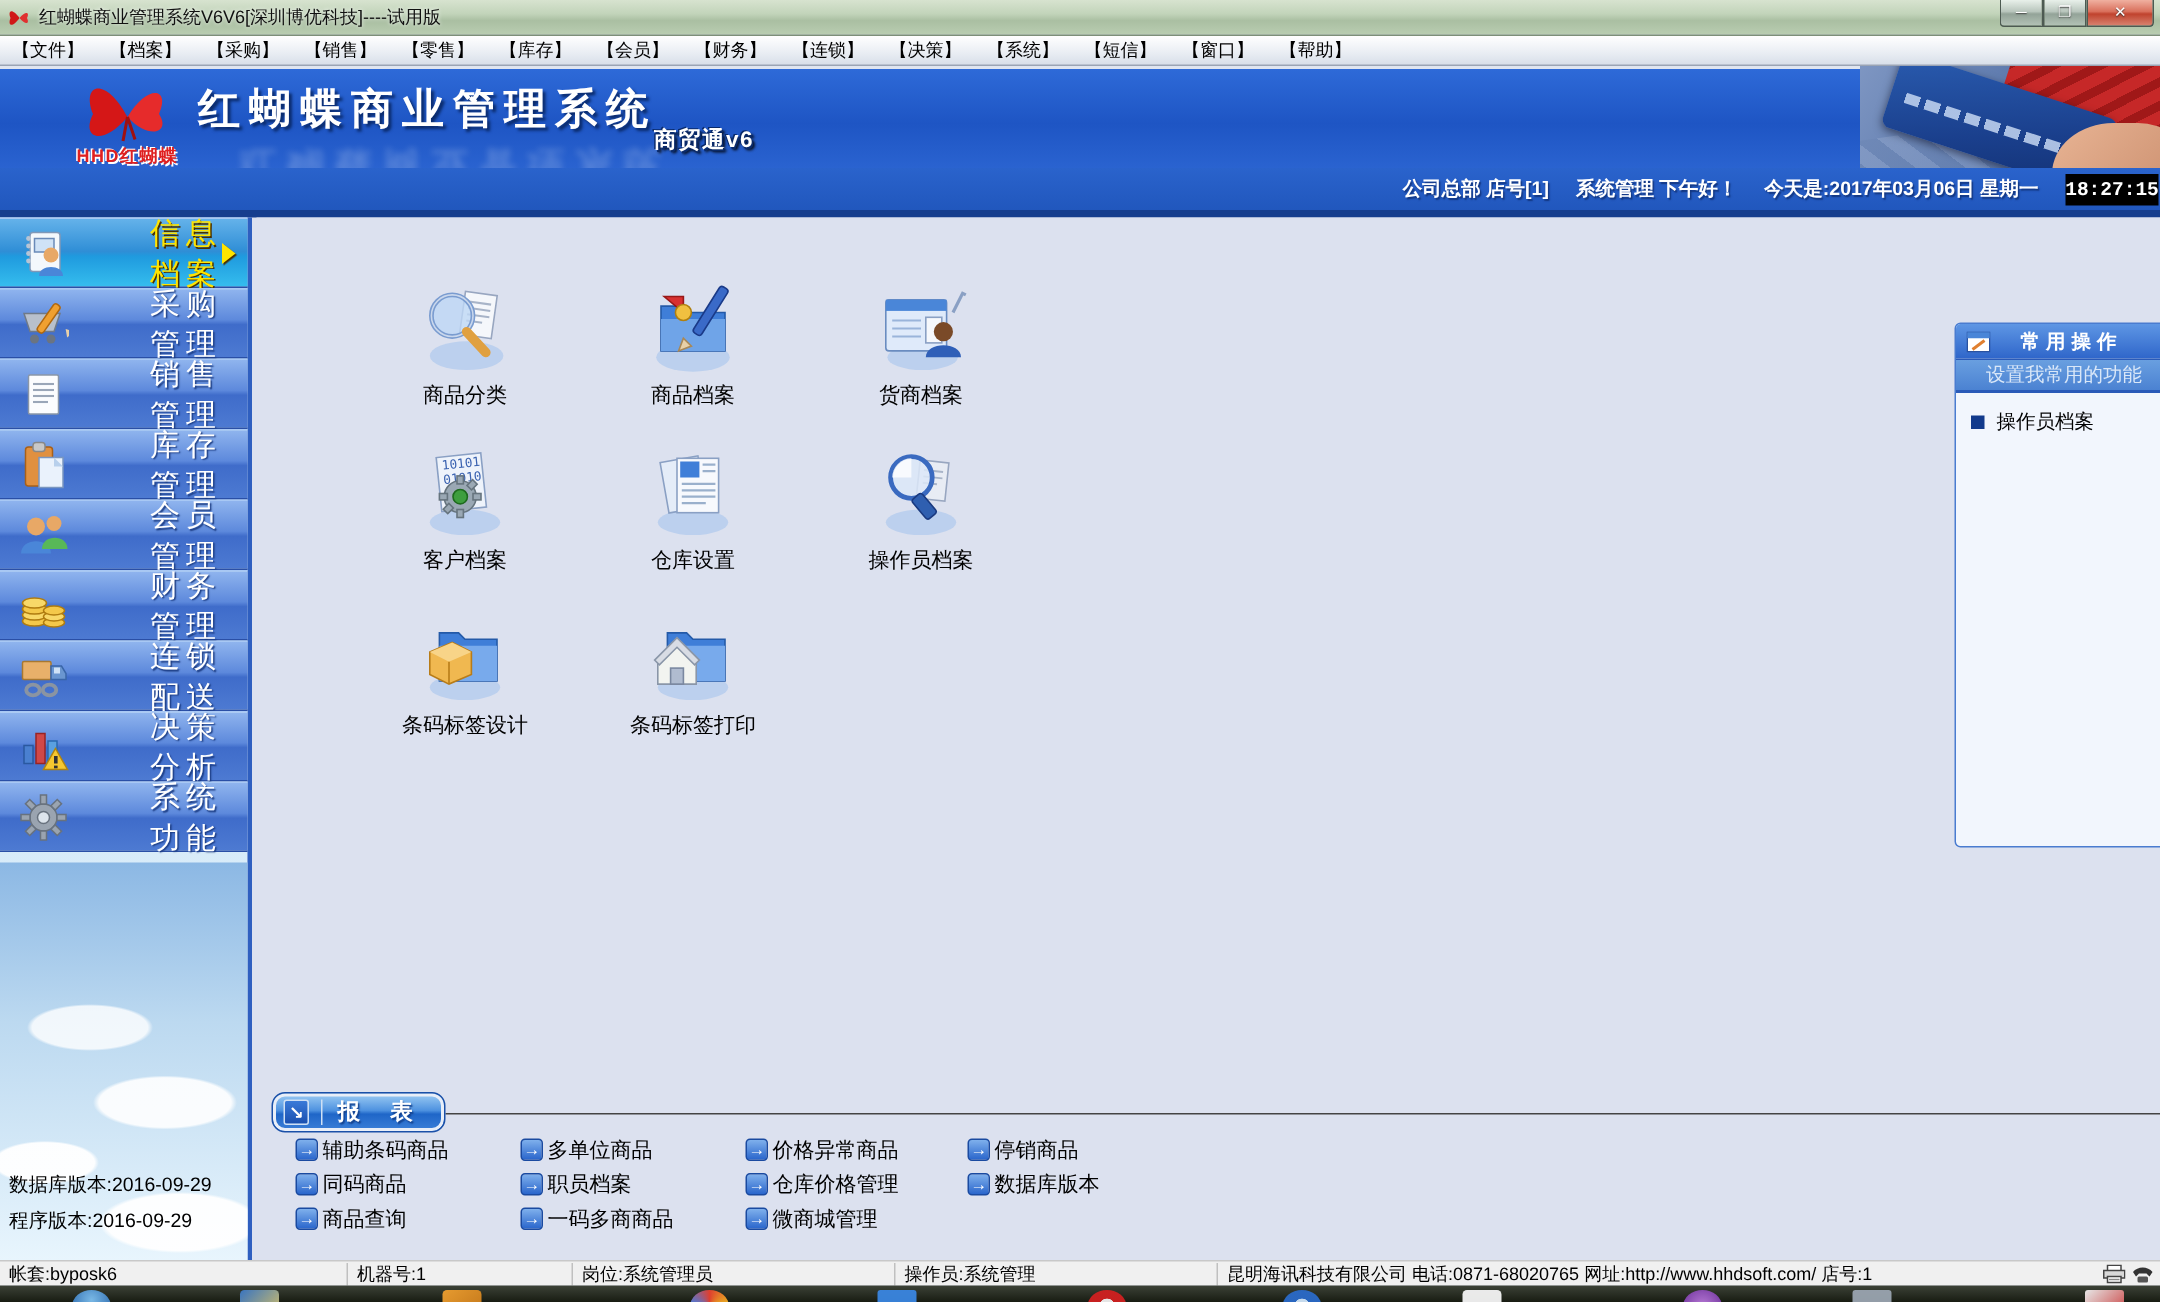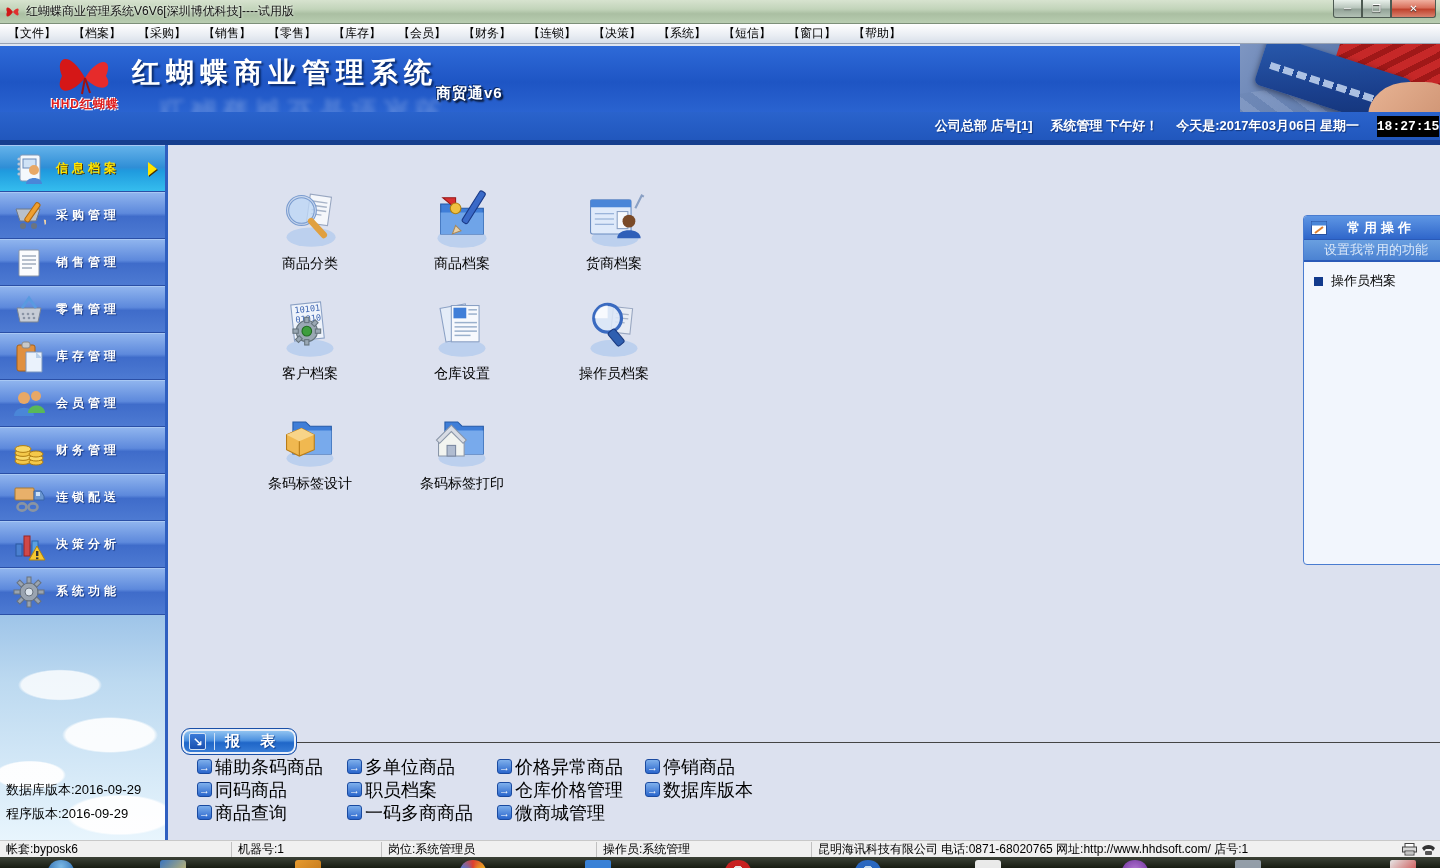--- a/index.html
+++ b/index.html
@@ -68,21 +68,21 @@
     background:
       radial-gradient(60px 24px at 30px 200px, rgba(255,255,255,.95) 0 55%, transparent 60%),
       radial-gradient(80px 30px at 110px 160px, rgba(255,255,255,.9) 0 55%, transparent 60%),
       radial-gradient(70px 26px at 60px 110px, rgba(255,255,255,.8) 0 55%, transparent 60%),
       radial-gradient(90px 34px at 120px 240px, rgba(255,255,255,.95) 0 55%, transparent 60%),
       linear-gradient(180deg,#8cb8e4 0%,#bcd9f0 40%,#e8f5fd 100%); }
   .side-item { position:relative; width:165px; height:47px; display:flex; align-items:center; cursor:pointer;
     background:linear-gradient(180deg,#8fb4ee 0%,#5d89dc 45%,#3f6cca 52%,#4d7ad2 100%);
     border-top:1px solid #a8c8f4; border-bottom:1px solid #2a4fa6; }
   .side-item .sicon { width:34px; height:34px; margin:0 10px 0 12px; flex:0 0 auto; }
-  .side-item .slabel { font-size:12px; font-weight:bold; color:#fff; letter-spacing:4px; text-shadow:1px 1px 1px #1a3a80; }
+  .side-item .slabel { font-size:20px; font-weight:normal; color:#fff; letter-spacing:4px; text-shadow:1px 1px 1px #1a3a80;margin-left:44px; }
   .side-item.sel { background:linear-gradient(180deg,#64b2ea 0%,#2f8ed6 48%,#1f9ade 55%,#35bdee 100%); }
   .side-item.sel .slabel { color:#ffe400; text-shadow:1px 1px 0 #4a3000; }
   .side-item .sel-arrow { display:none; }
   .side-item.sel .sel-arrow { display:block; position:absolute; right:8px; top:16px; width:0; height:0;
     border-left:9px solid #ffe400; border-top:7px solid transparent; border-bottom:7px solid transparent;
     filter:drop-shadow(1px 1px 0 #4a3000); }
   .versions { position:absolute; left:6px; bottom:14px; }
   .versions div { font-size:13px; color:#000; line-height:24px; white-space:nowrap; }
 
   
@@ -114,21 +114,21 @@
     display:flex; align-items:center; justify-content:center; }
   .rpt-btn .rb-sep { width:1px; height:17px; background:#cfe0f4; margin:0 10px 0 8px; }
   .rpt-btn .rb-label { color:#fff; font-size:15px; font-weight:bold; letter-spacing:8px; text-shadow:1px 1px 1px #13418e; }
   .rpt-links { position:absolute; left:26px; top:610px; display:flex; }
   .rpt-col { width:150px; display:flex; flex-direction:column; }
   .rpt-col.c3 { width:148px; } .rpt-col.c4 { width:150px; }
   .rlink { display:flex; align-items:center; height:23px; cursor:pointer; }
   .rlink .ric { width:15px; height:15px; border-radius:3px; margin-right:3px; flex:0 0 auto;
     background:linear-gradient(180deg,#7fb0ec,#2a66cc); border:1px solid #1a4aa0; color:#fff; font-size:11px; font-weight:bold;
     display:flex; align-items:center; justify-content:center; }
-  .rlink .rlabel { font-size:18px; color:#000; white-space:nowrap; }
+  .rlink .rlabel { font-size:14px; color:#000; white-space:nowrap; }
 
   
   .statusbar { position:absolute; left:0; top:840px; width:1440px; height:17px; background:#f0f0f0;
     border-top:1px solid #c8c8c8; display:flex; align-items:center; font-size:12px; color:#000; }
   .statusbar .ssec { padding:0 6px; height:15px; display:flex; align-items:center; border-right:1px solid #c0c0c0; white-space:nowrap; }
   .ssec.w1{width:232px;} .ssec.w2{width:150px;} .ssec.w3{width:215px;} .ssec.w4{width:215px;} .ssec.w5{flex:1; border-right:none;}
   .sb-icons { display:flex; gap:4px; padding-right:4px; }
 
   
   .taskbar { position:absolute; left:0; top:857px; width:1440px; height:11px; overflow:hidden;
@@ -235,35 +235,20 @@
         <g stroke="#9aa6b8" stroke-width="1.4">
           <line x1="10" y1="10" x2="24" y2="10"></line>
             <line x1="10" y1="14" x2="24" y2="14"></line>
           <line x1="10" y1="18" x2="24" y2="18"></line>
             <line x1="10" y1="22" x2="20" y2="22"></line>
         </g>
       </svg>
       <span class="slabel">销售管理</span>
     </div>
 
-    <div class="side-item">
-      <svg class="sicon" viewBox="0 0 34 34">
-        <path d="M5 15 L29 15 L26 29 L8 29 Z" fill="#c6ccd6" stroke="#7a8494"></path>
-        <path d="M10 15 L17 5 L24 15" fill="none" stroke="#5a9ae0" stroke-width="3"></path>
-        <g fill="#8a94a4">
-            <circle cx="11" cy="21" r="1.3"></circle>
-            <circle cx="16" cy="21" r="1.3"></circle>
-            <circle cx="21" cy="21" r="1.3"></circle>
-        <circle cx="12" cy="25" r="1.3"></circle>
-            <circle cx="17" cy="25" r="1.3"></circle>
-            <circle cx="22" cy="25" r="1.3"></circle>
-          </g>
-      </svg>
-      <span class="slabel">零售管理</span>
-    </div>
 
     <div class="side-item">
       <svg class="sicon" viewBox="0 0 34 34">
         <rect x="5" y="5" width="18" height="26" rx="2" fill="#e09040" stroke="#a86018"></rect>
         <rect x="10" y="2" width="8" height="6" rx="2" fill="#c8c8c8" stroke="#888"></rect>
         <path d="M14 12 L30 12 L30 32 L14 32 Z" fill="#eaf2fc" stroke="#7a96c0"></path>
         <path d="M24 12 L30 18 L24 18 Z" fill="#b8d0ec"></path>
       </svg>
       <span class="slabel">库存管理</span>
     </div>

